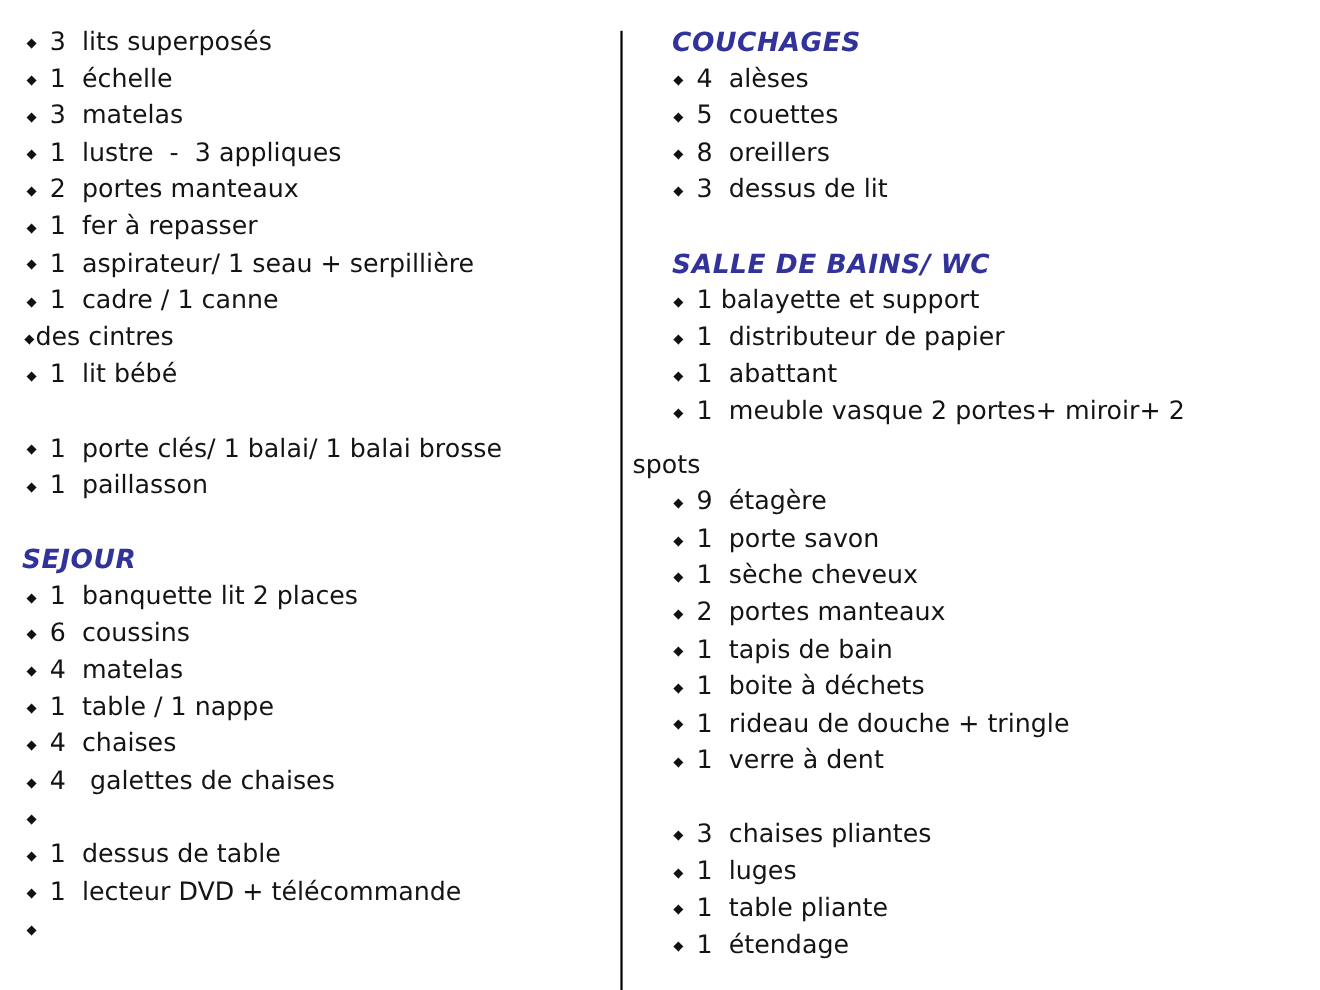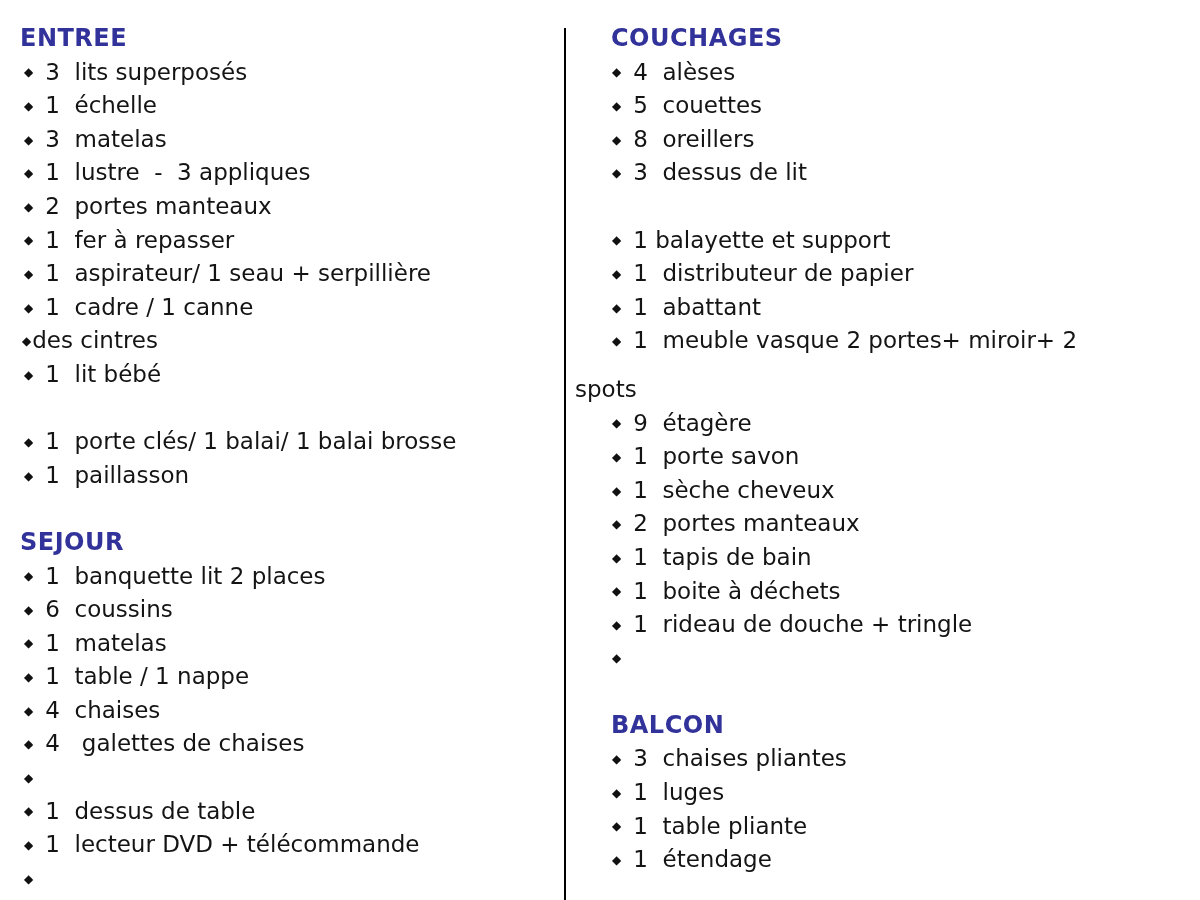--- a/index.html
+++ b/index.html
@@ -34,20 +34,21 @@
     height: 33.6px;
     display: flex;
     align-items: center;
     white-space: pre;
     font-size: 23px;
     color: #141414;
     line-height: 33.6px;
   }
   .line.header {
     font-weight: bold;
+    font-style: italic;
     font-size: 24px;
     letter-spacing: 0.5px;
     color: #32329b;
   }
   .line.header.upright { font-style: normal; }
 
   .col-left  .line.header { padding-left: 2px; }
   .col-right .line.header { padding-left: 36px; }
   .col-left  .line.item   { padding-left: 6px; }
   .col-right .line.item   { padding-left: 37px; }
@@ -62,67 +63,66 @@
   }
   .line.item.tight { padding-left: 4px; }
   .line.item.tight .bullet { margin-right: 1px; }
 </style>
 </head>
 <body>
 
 <div class="page">
   <div class="divider"></div>
   <div class="col col-left" id="col-left">
-      <div class="line header upright"><span class="txt">ENTREE</span></div>
       <div class="line item"><span class="bullet">◆</span><span class="txt">3  lits superposés</span></div>
       <div class="line item"><span class="bullet">◆</span><span class="txt">1  échelle</span></div>
       <div class="line item"><span class="bullet">◆</span><span class="txt">3  matelas</span></div>
       <div class="line item"><span class="bullet">◆</span><span class="txt">1  lustre  -  3 appliques</span></div>
       <div class="line item"><span class="bullet">◆</span><span class="txt">2  portes manteaux</span></div>
       <div class="line item"><span class="bullet">◆</span><span class="txt">1  fer à repasser</span></div>
       <div class="line item"><span class="bullet">◆</span><span class="txt">1  aspirateur/ 1 seau + serpillière</span></div>
       <div class="line item"><span class="bullet">◆</span><span class="txt">1  cadre / 1 canne</span></div>
       <div class="line item tight"><span class="bullet">◆</span><span class="txt">des cintres</span></div>
       <div class="line item"><span class="bullet">◆</span><span class="txt">1  lit bébé</span></div>
       <div class="line blank"></div>
       <div class="line item"><span class="bullet">◆</span><span class="txt">1  porte clés/ 1 balai/ 1 balai brosse</span></div>
       <div class="line item"><span class="bullet">◆</span><span class="txt">1  paillasson</span></div>
       <div class="line blank"></div>
       <div class="line header"><span class="txt">SEJOUR</span></div>
       <div class="line item"><span class="bullet">◆</span><span class="txt">1  banquette lit 2 places</span></div>
       <div class="line item"><span class="bullet">◆</span><span class="txt">6  coussins</span></div>
-      <div class="line item"><span class="bullet">◆</span><span class="txt">1  matelas</span></div>
+      <div class="line item"><span class="bullet">◆</span><span class="txt">4  matelas</span></div>
       <div class="line item"><span class="bullet">◆</span><span class="txt">1  table / 1 nappe</span></div>
       <div class="line item"><span class="bullet">◆</span><span class="txt">4  chaises</span></div>
       <div class="line item"><span class="bullet">◆</span><span class="txt">4   galettes de chaises</span></div>
       <div class="line item"><span class="bullet">◆</span></div>
       <div class="line item"><span class="bullet">◆</span><span class="txt">1  dessus de table</span></div>
       <div class="line item"><span class="bullet">◆</span><span class="txt">1  lecteur DVD + télécommande</span></div>
       <div class="line item"><span class="bullet">◆</span></div>
     </div>
   <div class="col col-right" id="col-right">
       <div class="line header"><span class="txt">COUCHAGES</span></div>
       <div class="line item"><span class="bullet">◆</span><span class="txt">4  alèses</span></div>
       <div class="line item"><span class="bullet">◆</span><span class="txt">5  couettes</span></div>
       <div class="line item"><span class="bullet">◆</span><span class="txt">8  oreillers</span></div>
       <div class="line item"><span class="bullet">◆</span><span class="txt">3  dessus de lit</span></div>
       <div class="line blank"></div>
+      <div class="line header"><span class="txt">SALLE DE BAINS/ WC</span></div>
       <div class="line item"><span class="bullet">◆</span><span class="txt">1 balayette et support</span></div>
       <div class="line item"><span class="bullet">◆</span><span class="txt">1  distributeur de papier</span></div>
       <div class="line item"><span class="bullet">◆</span><span class="txt">1  abattant</span></div>
       <div class="line item"><span class="bullet">◆</span><span class="txt">1  meuble vasque 2 portes+ miroir+ 2</span></div>
       <div class="line text"><span class="txt">spots</span></div>
       <div class="line item"><span class="bullet">◆</span><span class="txt">9  étagère</span></div>
       <div class="line item"><span class="bullet">◆</span><span class="txt">1  porte savon</span></div>
       <div class="line item"><span class="bullet">◆</span><span class="txt">1  sèche cheveux</span></div>
       <div class="line item"><span class="bullet">◆</span><span class="txt">2  portes manteaux</span></div>
       <div class="line item"><span class="bullet">◆</span><span class="txt">1  tapis de bain</span></div>
       <div class="line item"><span class="bullet">◆</span><span class="txt">1  boite à déchets</span></div>
       <div class="line item"><span class="bullet">◆</span><span class="txt">1  rideau de douche + tringle</span></div>
-      <div class="line item"><span class="bullet">◆</span></div>
+      <div class="line item"><span class="bullet">◆</span><span class="txt">1  verre à dent</span></div>
       <div class="line blank"></div>
-      <div class="line header"><span class="txt">BALCON</span></div>
       <div class="line item"><span class="bullet">◆</span><span class="txt">3  chaises pliantes</span></div>
       <div class="line item"><span class="bullet">◆</span><span class="txt">1  luges</span></div>
       <div class="line item"><span class="bullet">◆</span><span class="txt">1  table pliante</span></div>
       <div class="line item"><span class="bullet">◆</span><span class="txt">1  étendage</span></div>
     </div>
 </div>
 
 </body></html>

